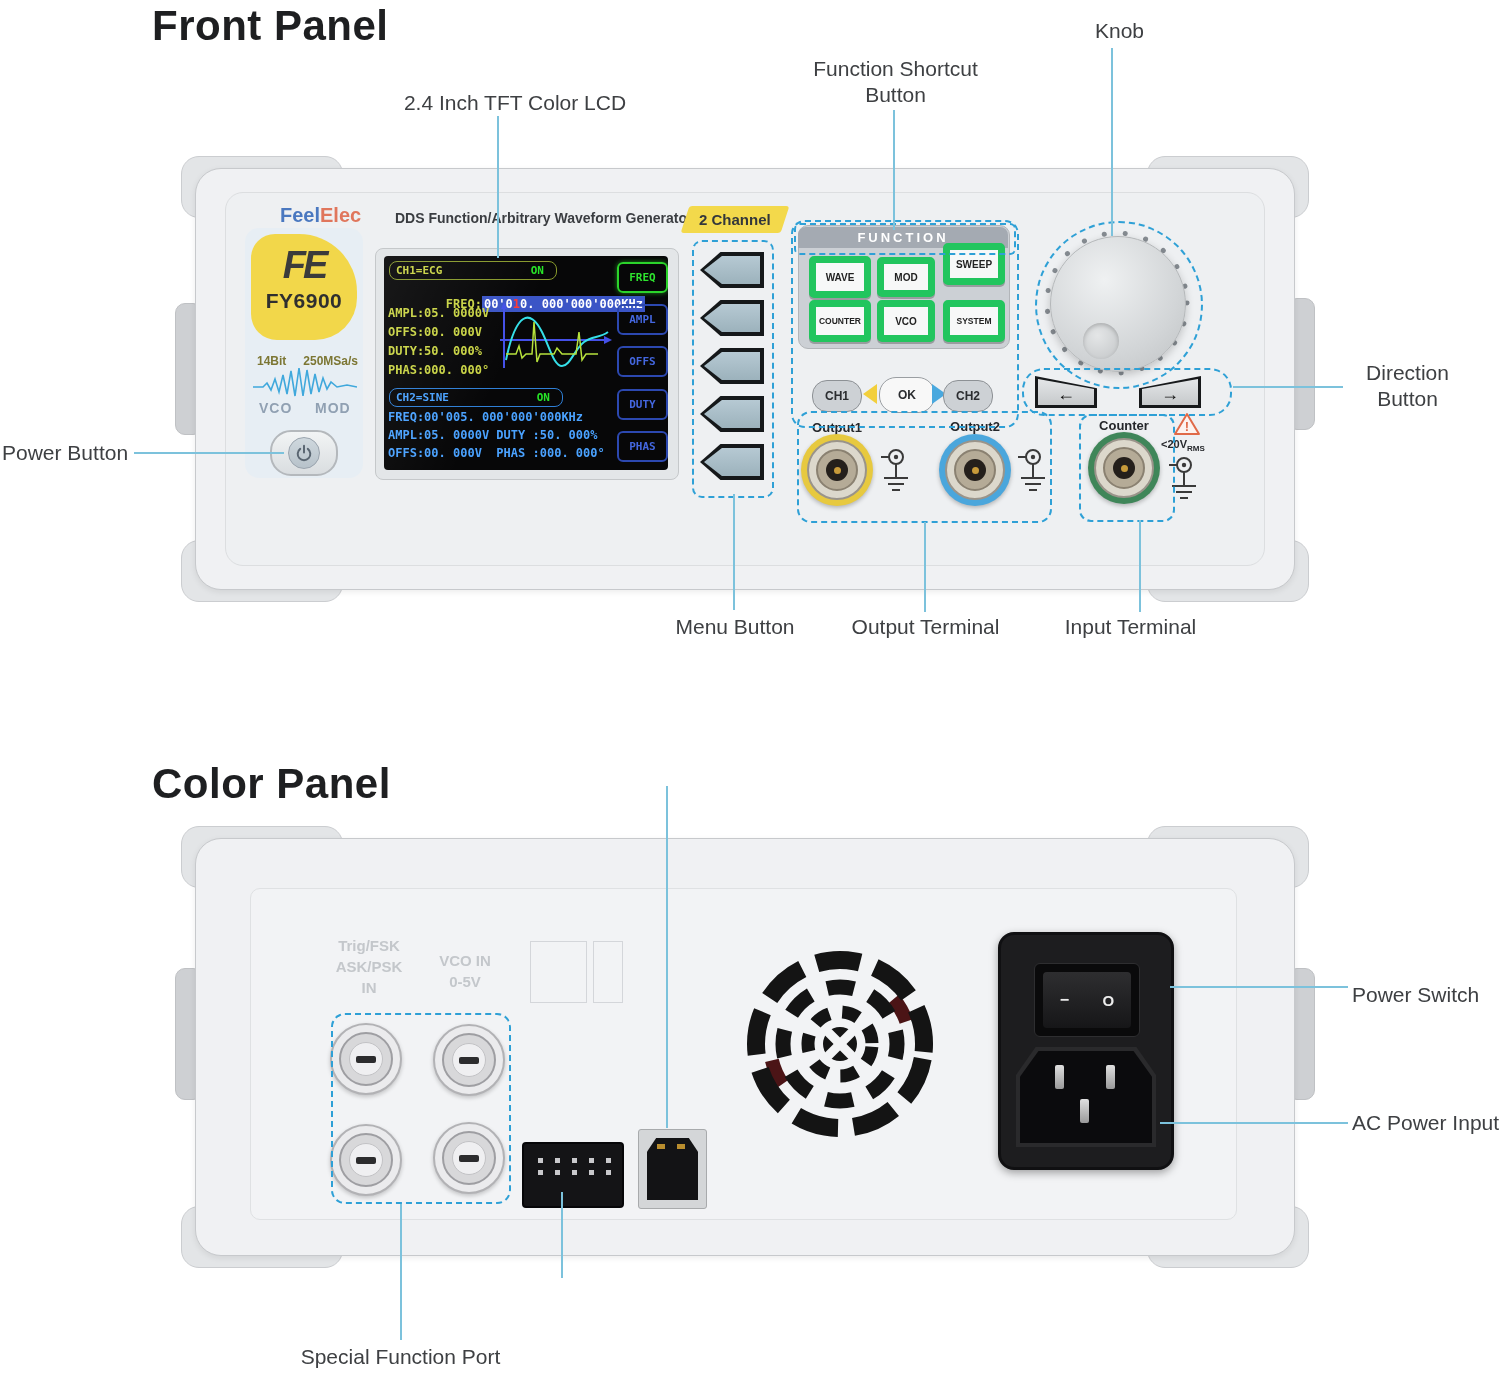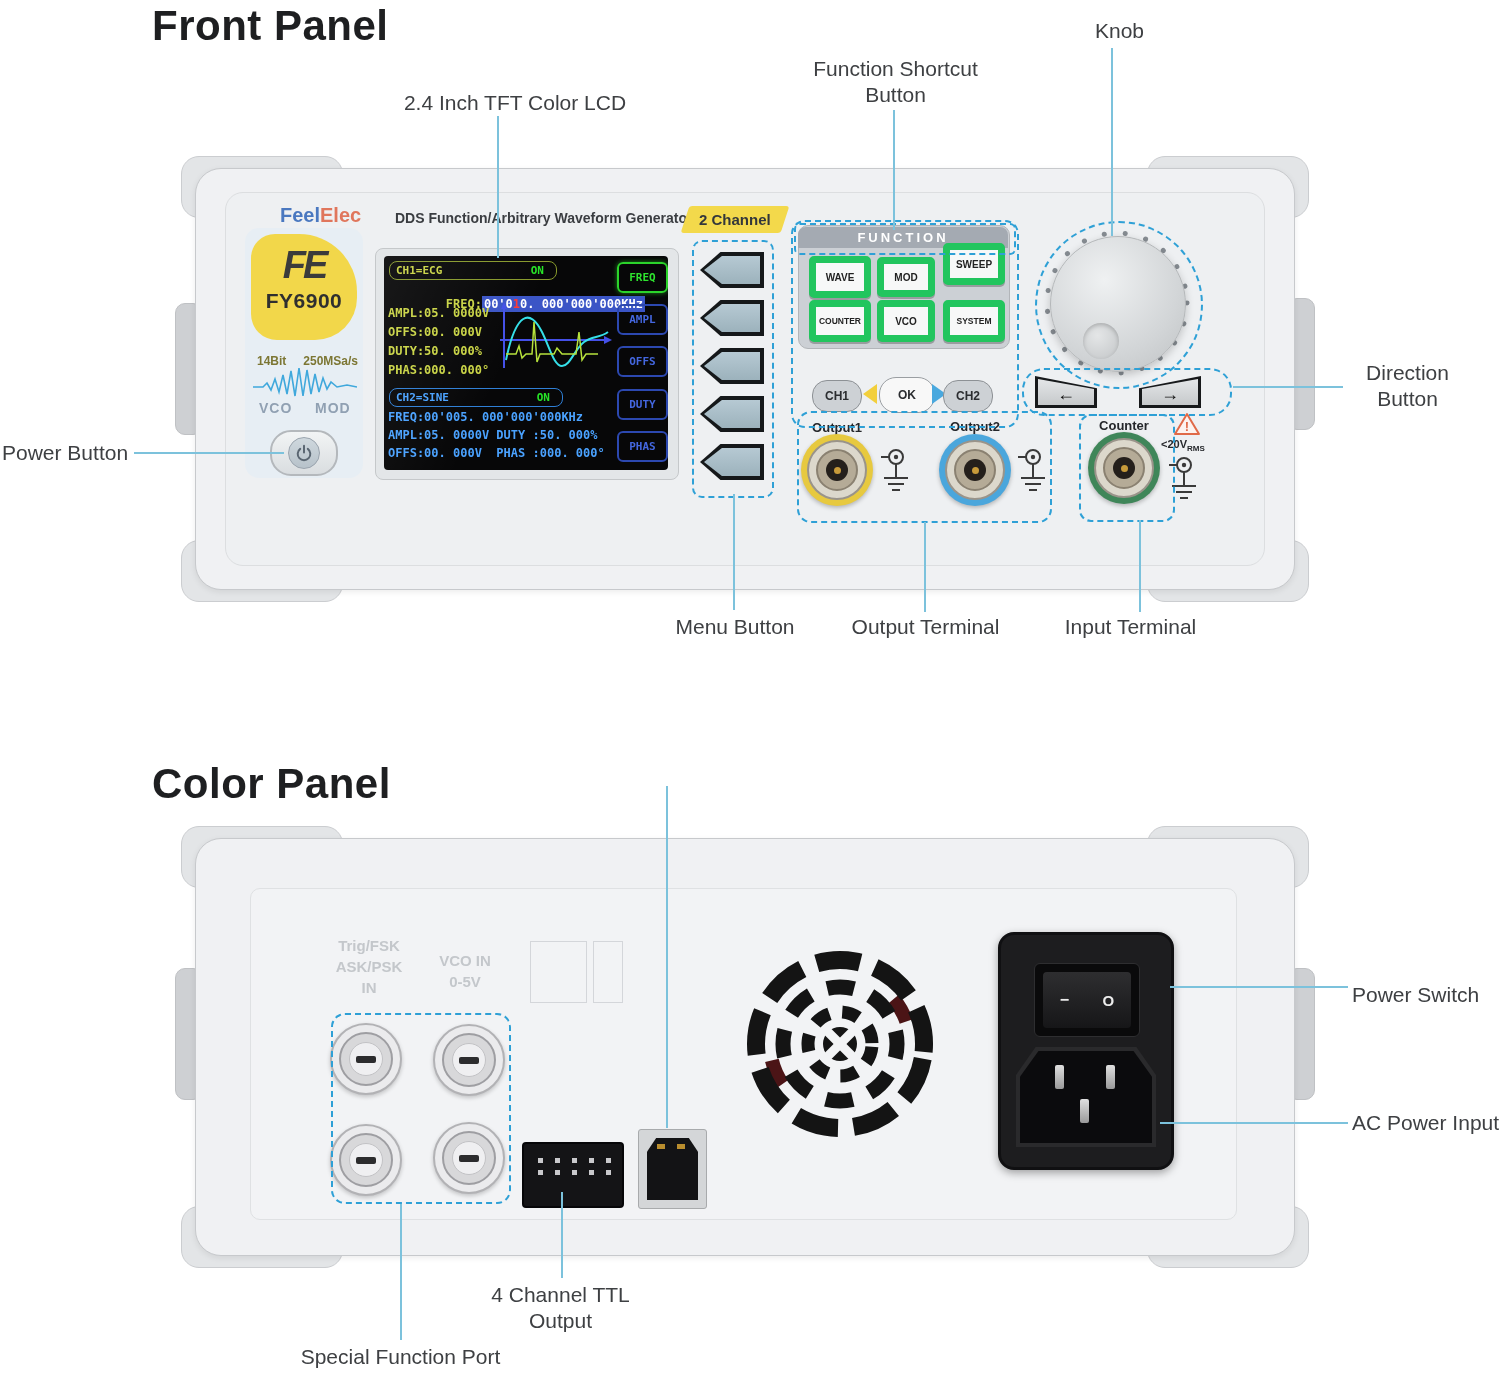--- a/index.html
+++ b/index.html
@@ -350,24 +350,20 @@
   <div class="sec-title" style="left:152px;top:760px;">Color Panel</div>
 
   <div class="ln-v" style="left:666px;top:786px;height:342px;"></div>
 
   <div class="cl" style="left:1352px;top:974px;margin-top:8px;">Power Switch</div>
   <div class="ln-h" style="left:1170px;top:986px;width:178px;"></div>
 
   <div class="cl" style="left:1352px;top:1110px;">AC Power Input</div>
   <div class="ln-h" style="left:1160px;top:1122px;width:188px;"></div>
 
-  <div class="cl center" style="left:468px;top:1282px;width:185px;">
-    <div>4 Channel TTL</div>
-    <div>Output</div>
-  </div>
   <div class="ln-v" style="left:561px;top:1192px;height:86px;"></div>
 
   <div class="cl center" style="left:293px;top:1344px;width:215px;">Special Function Port</div>
   <div class="ln-v" style="left:400px;top:1204px;height:136px;"></div>
 
   <div class="device" style="left:195px;top:838px;width:1098px;height:487px;">
     <div class="bumper" style="left:-14px;top:-12px;"></div>
     <div class="bumper" style="left:952px;top:-12px;"></div>
     <div class="bumper" style="left:-14px;top:368px;"></div>
     <div class="bumper" style="left:952px;top:368px;"></div>

